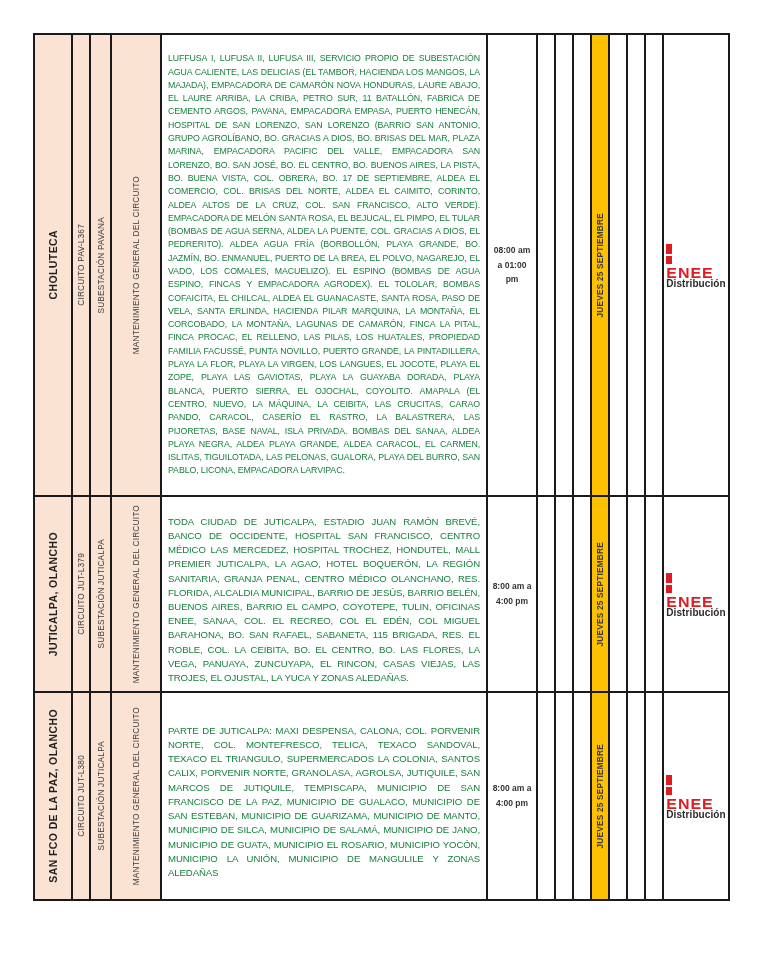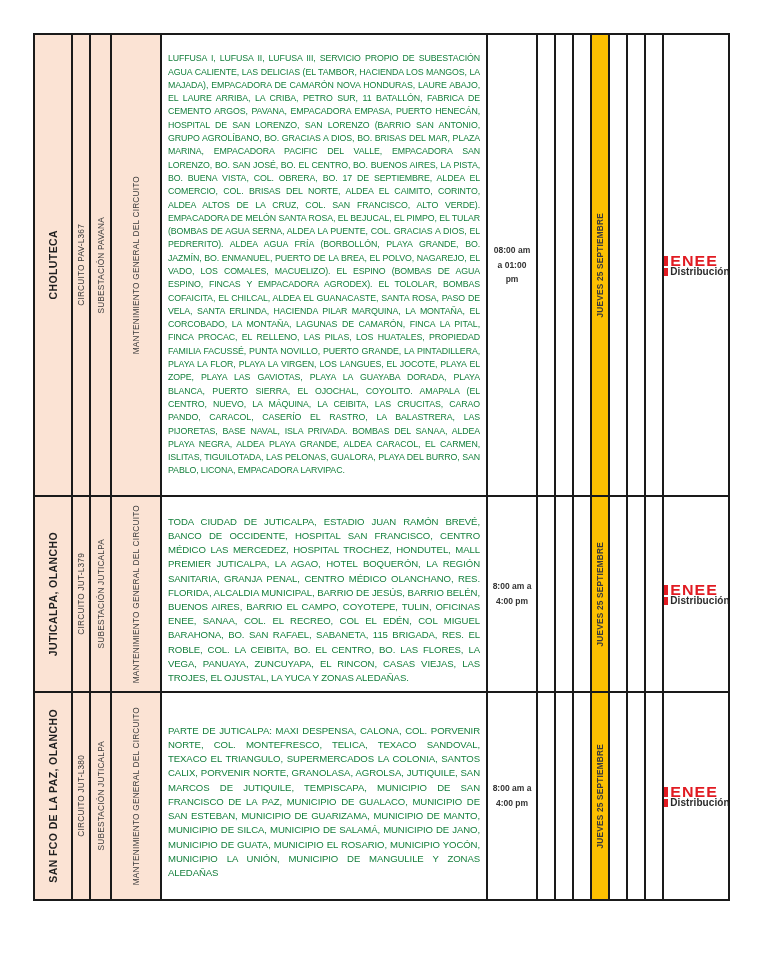--- a/index.html
+++ b/index.html
@@ -34,21 +34,21 @@
   }
   .desc p{margin:0;width:100%;}
   .desc-sm p{font-size:8.8px;line-height:13.3px;letter-spacing:-0.1px;}
   .desc-lg p{font-size:9.6px;line-height:14.2px;letter-spacing:-0.1px;margin-top:12px;}
   .time{
     display:flex;align-items:center;justify-content:center;text-align:center;
     font-weight:bold;color:#333333;font-size:8.5px;line-height:1.75;
     padding:0 4px;
   }
   .logo-cell{display:flex;align-items:center;justify-content:center;}
-  .logo{display:flex;align-items:flex-start;gap:2px;}
+  .logo{display:flex;align-items:flex-start;gap:2px;flex-direction:column;}
   .logo-mark{display:flex;flex-direction:column;gap:2px;padding-top:2px;}
   .mark-top{width:6px;height:10px;background:#e11b22;}
   .mark-bottom{width:6px;height:8px;background:#e11b22;}
   .logo-name{
     color:#e11b22;font-weight:bold;font-size:16px;line-height:13px;
     letter-spacing:1px;transform:scaleY(.95);
   }
   .logo-sub{color:#2b2b2b;font-weight:bold;font-size:10px;line-height:10px;letter-spacing:.1px;}
 </style>
 </head>

